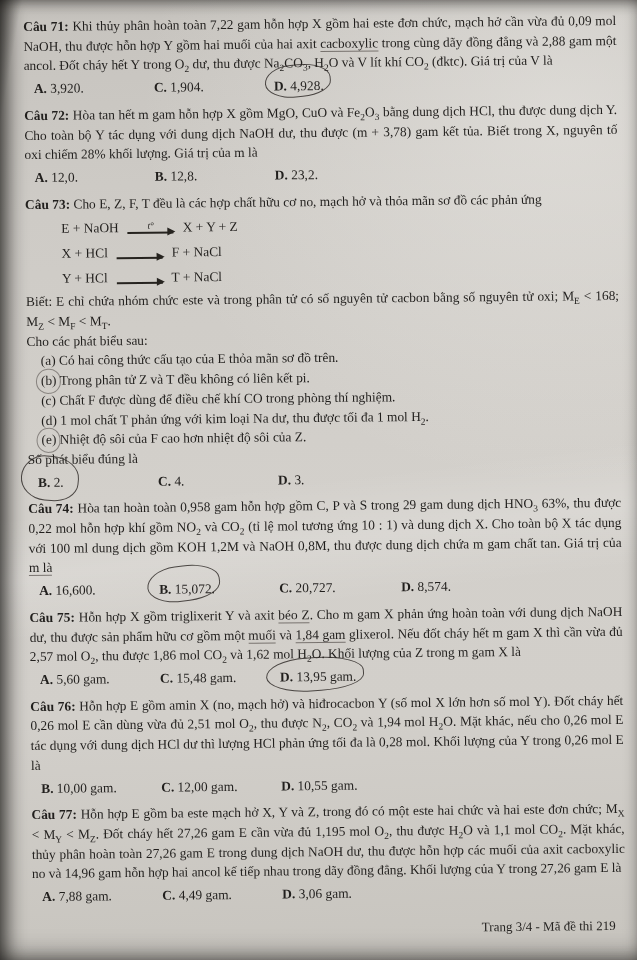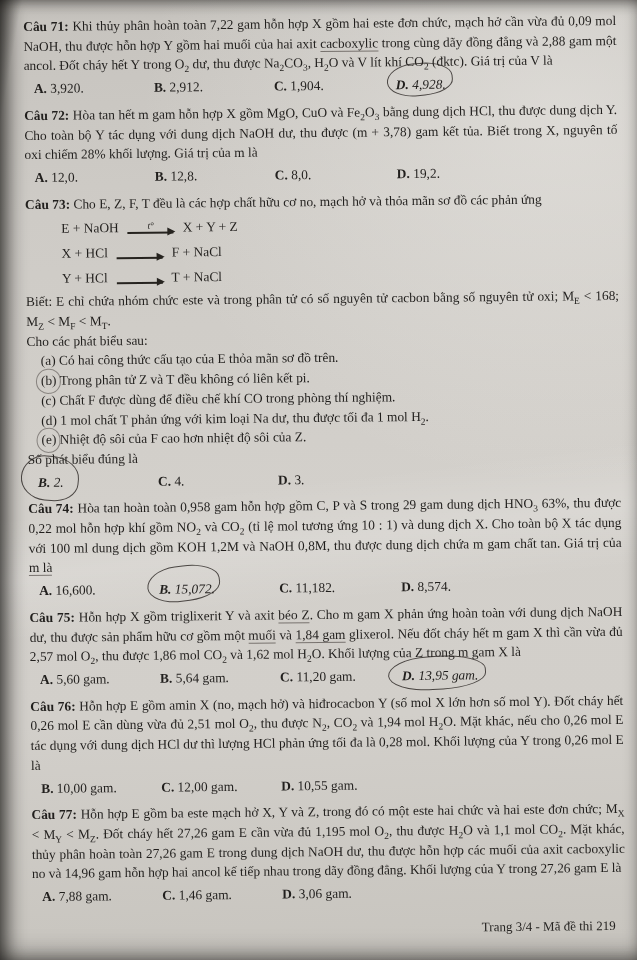--- a/index.html
+++ b/index.html
@@ -22,21 +22,21 @@
       inset 0 -18px 22px -14px rgba(18,16,14,.5);
     font-size:13.4px;line-height:1.47;
   }
   .content{position:absolute;left:26px;right:18px;top:7px;bottom:0;transform:rotate(-0.6deg);transform-origin:50% 30%;}
   section.q{margin-top:7px;}
   p.qbody{margin:0;text-align:justify;}
   .qnum{font-weight:bold;}
   .plain{margin:0;}
   .opts{display:grid;grid-template-columns:120px 120px 122px auto;padding-left:10px;margin-top:3px;}
   .okey{font-weight:bold;}
-  .ow{position:relative;display:inline-block;white-space:nowrap;font-style:italic;}
+  .ow{position:relative;display:inline-block;white-space:nowrap;}
   
   .pen-circle::before{
     content:"";position:absolute;inset:var(--i,-10px -8px -3px -8px);
     border:1.6px solid rgba(44,39,36,.82);
     border-radius:46% 54% 50% 50% / 58% 52% 48% 55%;
     transform:rotate(var(--r,-4deg));pointer-events:none;
   }
   .pc71{--i:-12px -7px -1px -9px;--r:-5deg;}
   .pc73{--i:-17px -15px -8px -17px;--r:6deg;}
   .pc74{--i:-14px -5px -2px -12px;--r:-7deg;}
@@ -70,33 +70,31 @@
 </head>
 <body>
 
 <div class="photo">
   <div class="content">
 
     <section class="q">
       <p class="qbody"><b class="qnum">Câu 71:</b> <span>Khi thủy phân hoàn toàn 7,22 gam hỗn hợp X gồm hai este đơn chức, mạch hở cần vừa đủ 0,09 mol NaOH, thu được hỗn hợp Y gồm hai muối của hai axit <span class="pen-u">cacboxylic</span> trong cùng dãy đồng đẳng và 2,88 gam một ancol. Đốt cháy hết Y trong O<sub>2</sub> dư, thu được Na<sub>2</sub>CO<sub>3</sub>, H<sub>2</sub>O và V lít khí CO<sub>2</sub> (đktc). Giá trị của V là</span></p>
       <div class="opts">
         <div><span class="okey">A.</span> <span>3,920.</span></div>
-        <div><span class="okey">B.</span> <span>2,912.</span></div>
         <div><span class="okey">C.</span> <span>1,904.</span></div>
         <div><span class="ow pen-circle pc71"><span class="okey">D.</span> <span>4,928.</span></span></div>
       </div>
     </section>
 
     <section class="q">
       <p class="qbody"><b class="qnum">Câu 72:</b> <span>Hòa tan hết m gam hỗn hợp X gồm MgO, CuO và Fe<sub>2</sub>O<sub>3</sub> bằng dung dịch HCl, thu được dung dịch Y. Cho toàn bộ Y tác dụng với dung dịch NaOH dư, thu được (m + 3,78) gam kết tủa. Biết trong X, nguyên tố oxi chiếm 28% khối lượng. Giá trị của m là</span></p>
       <div class="opts">
         <div><span class="okey">A.</span> <span>12,0.</span></div>
         <div><span class="okey">B.</span> <span>12,8.</span></div>
-        <div><span class="okey">C.</span> <span>8,0.</span></div>
-        <div><span class="okey">D.</span> <span>19,2.</span></div>
+        <div><span class="okey">D.</span> <span>23,2.</span></div>
       </div>
     </section>
 
     <section class="q">
       <p class="qbody"><b class="qnum">Câu 73:</b> <span>Cho E, Z, F, T đều là các hợp chất hữu cơ no, mạch hở và thỏa mãn sơ đồ các phản ứng</span></p>
       <div class="rxns">
         <div class="rxn">
           <span>E + NaOH</span>
           <span class="arrow">
               <span class="over">t°</span>
@@ -136,48 +134,47 @@
         <div><span class="okey">C.</span> <span>4.</span></div>
         <div><span class="okey">D.</span> <span>3.</span></div>
       </div>
     </section>
 
     <section class="q">
       <p class="qbody"><b class="qnum">Câu 74:</b> <span>Hòa tan hoàn toàn 0,958 gam hỗn hợp gồm C, P và S trong 29 gam dung dịch HNO<sub>3</sub> 63%, thu được 0,22 mol hỗn hợp khí gồm NO<sub>2</sub> và CO<sub>2</sub> (tỉ lệ mol tương ứng 10 : 1) và dung dịch X. Cho toàn bộ X tác dụng với 100 ml dung dịch gồm KOH 1,2M và NaOH 0,8M, thu được dung dịch chứa m gam chất tan. Giá trị của <span class="pen-u">m là</span></span></p>
       <div class="opts">
         <div><span class="okey">A.</span> <span>16,600.</span></div>
         <div><span class="ow pen-circle pc74"><span class="okey">B.</span> <span>15,072.</span></span></div>
-        <div><span class="okey">C.</span> <span>11,182.</span></div>
+        <div><span class="okey">C.</span> <span>20,727.</span></div>
         <div><span class="okey">D.</span> <span>8,574.</span></div>
       </div>
     </section>
 
     <section class="q">
       <p class="qbody"><b class="qnum">Câu 75:</b> <span>Hỗn hợp X gồm triglixerit Y và axit <span class="pen-u">béo Z</span>. Cho m gam X phản ứng hoàn toàn với dung dịch NaOH dư, thu được sản phẩm hữu cơ gồm một <span class="pen-u">muối</span> và <span class="pen-u">1,84 gam</span> glixerol. Nếu đốt cháy hết m gam X thì cần vừa đủ 2,57 mol O<sub>2</sub>, thu được 1,86 mol CO<sub>2</sub> và 1,62 mol H<sub>2</sub>O. Khối lượng của Z trong m gam X là</span></p>
       <div class="opts">
         <div><span class="okey">A.</span> <span>5,60 gam.</span></div>
-        <div><span class="okey">B.</span> <span>5,64 gam.</span></div>
-        <div><span class="okey">C.</span> <span>11,20 gam.</span></div>
+        <div><span class="okey">C.</span> <span>15,48 gam.</span></div>
         <div><span class="ow pen-circle pc75"><span class="okey">D.</span> <span>13,95 gam.</span></span></div>
       </div>
     </section>
 
     <section class="q">
       <p class="qbody"><b class="qnum">Câu 76:</b> <span>Hỗn hợp E gồm amin X (no, mạch hở) và hiđrocacbon Y (số mol X lớn hơn số mol Y). Đốt cháy hết 0,26 mol E cần dùng vừa đủ 2,51 mol O<sub>2</sub>, thu được N<sub>2</sub>, CO<sub>2</sub> và 1,94 mol H<sub>2</sub>O. Mặt khác, nếu cho 0,26 mol E tác dụng với dung dịch HCl dư thì lượng HCl phản ứng tối đa là 0,28 mol. Khối lượng của Y trong 0,26 mol E là</span></p>
       <div class="opts">
         <div><span class="okey">B.</span> <span>10,00 gam.</span></div>
         <div><span class="okey">C.</span> <span>12,00 gam.</span></div>
         <div><span class="okey">D.</span> <span>10,55 gam.</span></div>
       </div>
     </section>
 
     <section class="q">
       <p class="qbody"><b class="qnum">Câu 77:</b> <span>Hỗn hợp E gồm ba este mạch hở X, Y và Z, trong đó có một este hai chức và hai este đơn chức; M<sub>X</sub> &lt; M<sub>Y</sub> &lt; M<sub>Z</sub>. Đốt cháy hết 27,26 gam E cần vừa đủ 1,195 mol O<sub>2</sub>, thu được H<sub>2</sub>O và 1,1 mol CO<sub>2</sub>. Mặt khác, thủy phân hoàn toàn 27,26 gam E trong dung dịch NaOH dư, thu được hỗn hợp các muối của axit cacboxylic no và 14,96 gam hỗn hợp hai ancol kế tiếp nhau trong dãy đồng đẳng. Khối lượng của Y trong 27,26 gam E là</span></p>
       <div class="opts">
         <div><span class="okey">A.</span> <span>7,88 gam.</span></div>
-        <div><span class="okey">C.</span> <span>1,46 gam.</span></div>
+        <div><span class="okey">C.</span> <span>4,49 gam.</span></div>
         <div><span class="okey">D.</span> <span>3,06 gam.</span></div>
       </div>
     </section>
 
     <div class="footer">Trang 3/4 - Mã đề thi 219</div>
   </div>
 </div>
 
 </body></html>

